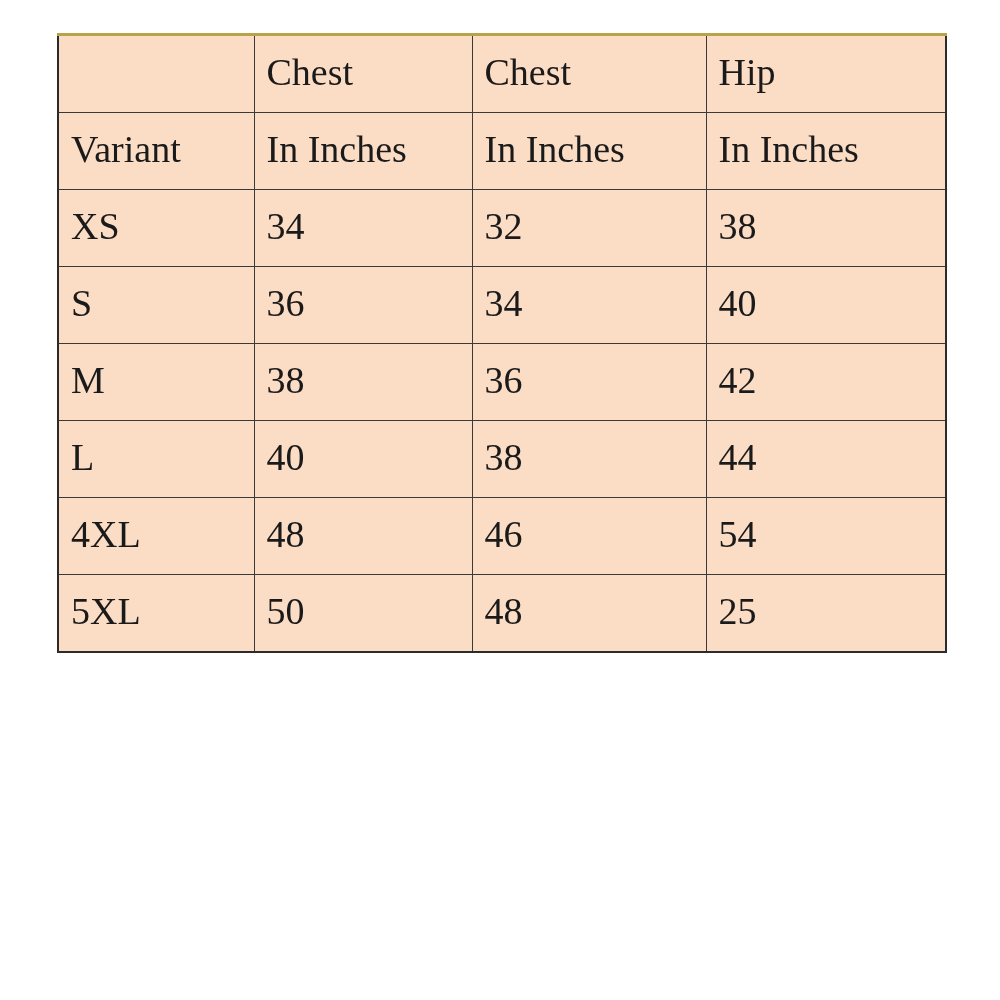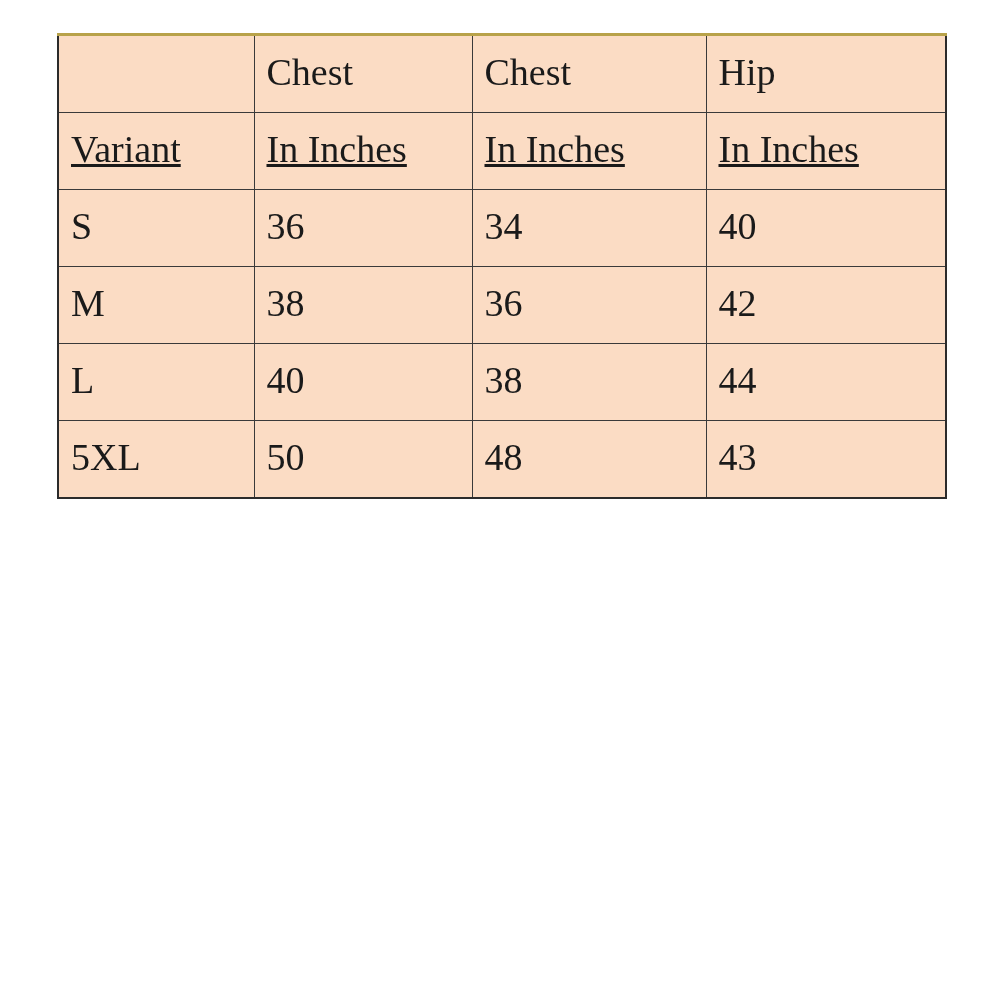--- a/index.html
+++ b/index.html
@@ -46,21 +46,21 @@
   col.c0 { width: 196px; }
   col.c1 { width: 218px; }
   col.c2 { width: 234px; }
   col.c3 { width: 240px; }
 
   
   td.lite { background: #fdf6f1; }
   td.verylite { background: #ffffff; }
 
   .hdr-top td { height: 72px; }
-  .hdr-sub td { height: 72px; text-decoration: underline; }
+  .hdr-sub td { height: 72px; }
 </style>
 </head>
 <body>
 
 <div id="size-chart-wrap">
   <table class="size-chart">
     <colgroup>
       <col class="c0">
         <col class="c1">
         <col class="c2">
@@ -73,20 +73,26 @@
         <td class="verylite">Chest</td>
         <td class="verylite">Hip</td>
       </tr>
       <tr class="hdr-sub">
         <td>Variant</td>
         <td>In Inches</td>
         <td>In Inches</td>
         <td>In Inches</td>
       </tr>
 
+      <tr>
+        <td>XS</td>
+        <td class="verylite">34</td>
+        <td>32</td>
+        <td class="lite">38</td>
+      </tr>
 
       <tr>
         <td>S</td>
         <td class="lite">36</td>
         <td>34</td>
         <td>40</td>
       </tr>
 
       <tr>
         <td>M</td>
@@ -98,23 +104,29 @@
       <tr>
         <td>L</td>
         <td class="lite">40</td>
         <td>38</td>
         <td>44</td>
       </tr>
 
 
 
 
+      <tr>
+        <td>4XL</td>
+        <td class="lite">48</td>
+        <td>46</td>
+        <td>54</td>
+      </tr>
 
       <tr>
         <td>5XL</td>
         <td class="verylite">50</td>
         <td>48</td>
-        <td class="verylite">43</td>
+        <td class="verylite">25</td>
       </tr>
 
     </tbody>
   </table>
 </div>
 
 </body></html>

